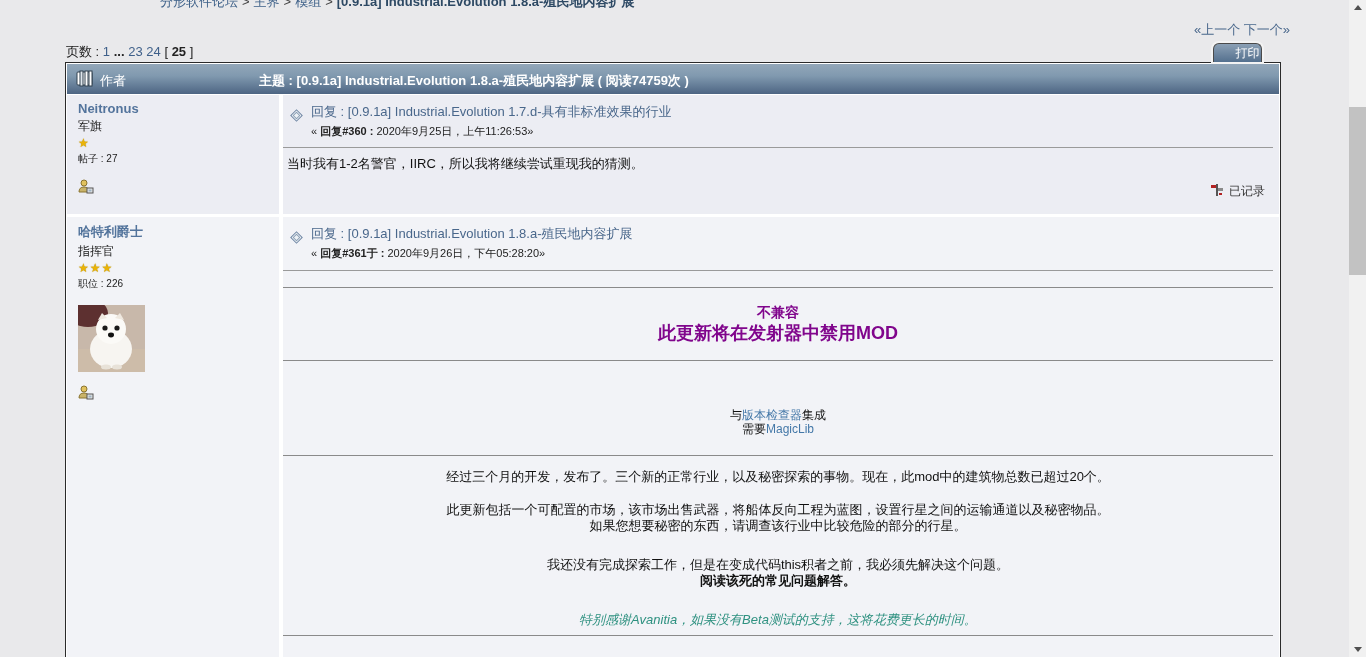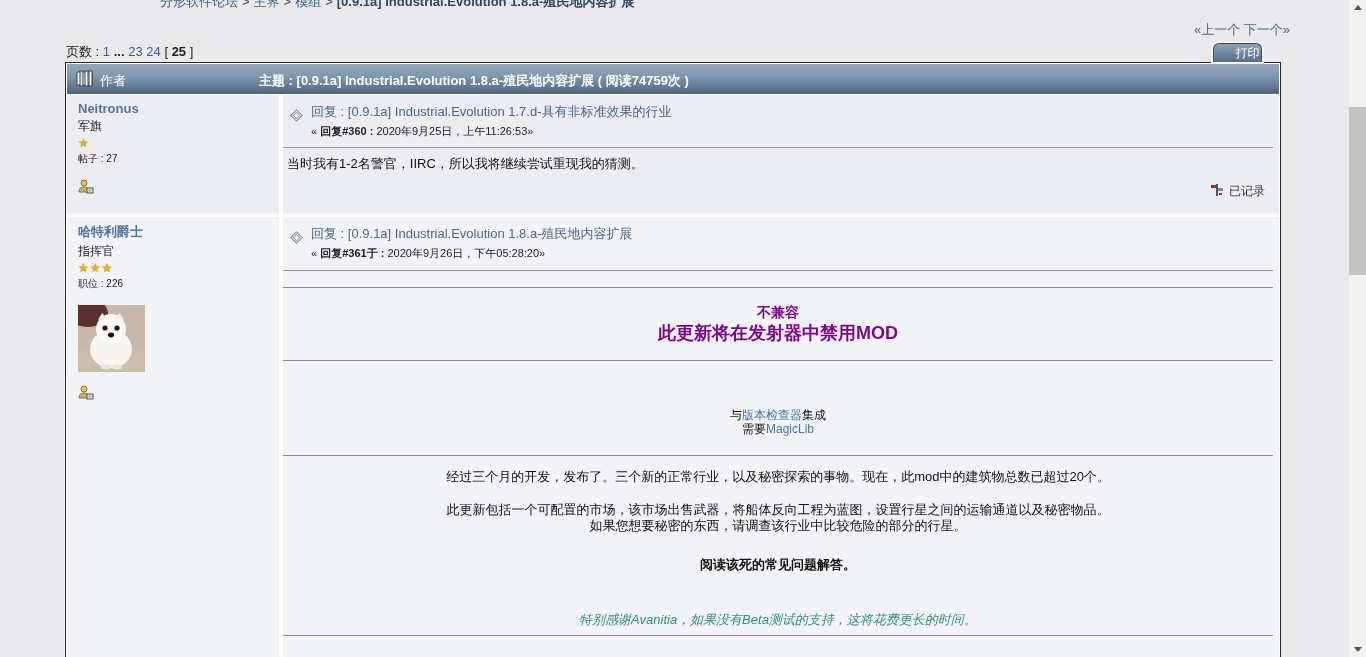--- a/index.html
+++ b/index.html
@@ -228,20 +228,21 @@
       <div class="hr hr2"></div>
       <div class="c small-line vc"><span>与</span><a>版本检查器</a><span>集成</span></div>
       <div class="c small-line ml"><span>需要</span><a>MagicLib</a></div>
       <div class="hr hr3"></div>
       <div class="c para para1">经过三个月的开发，发布了。三个新的正常行业，以及秘密探索的事物。现在，此mod中的建筑物总数已超过20个。</div>
       <div class="c para para2">
         <div>此更新包括一个可配置的市场，该市场出售武器，将船体反向工程为蓝图，设置行星之间的运输通道以及秘密物品。</div>
         <div>如果您想要秘密的东西，请调查该行业中比较危险的部分的行星。</div>
       </div>
       <div class="c para para3">
+        <div>我还没有完成探索工作，但是在变成代码this积者之前，我必须先解决这个问题。</div>
         <div style="font-weight:bold">阅读该死的常见问题解答。</div>
       </div>
       <div class="c thanks">特别感谢Avanitia，如果没有Beta测试的支持，这将花费更长的时间。</div>
       <div class="hr hr4"></div>
     </div>
   </div>
 </div>
 
 <div class="scrollbar">
   <div class="sb-btn sb-up">

